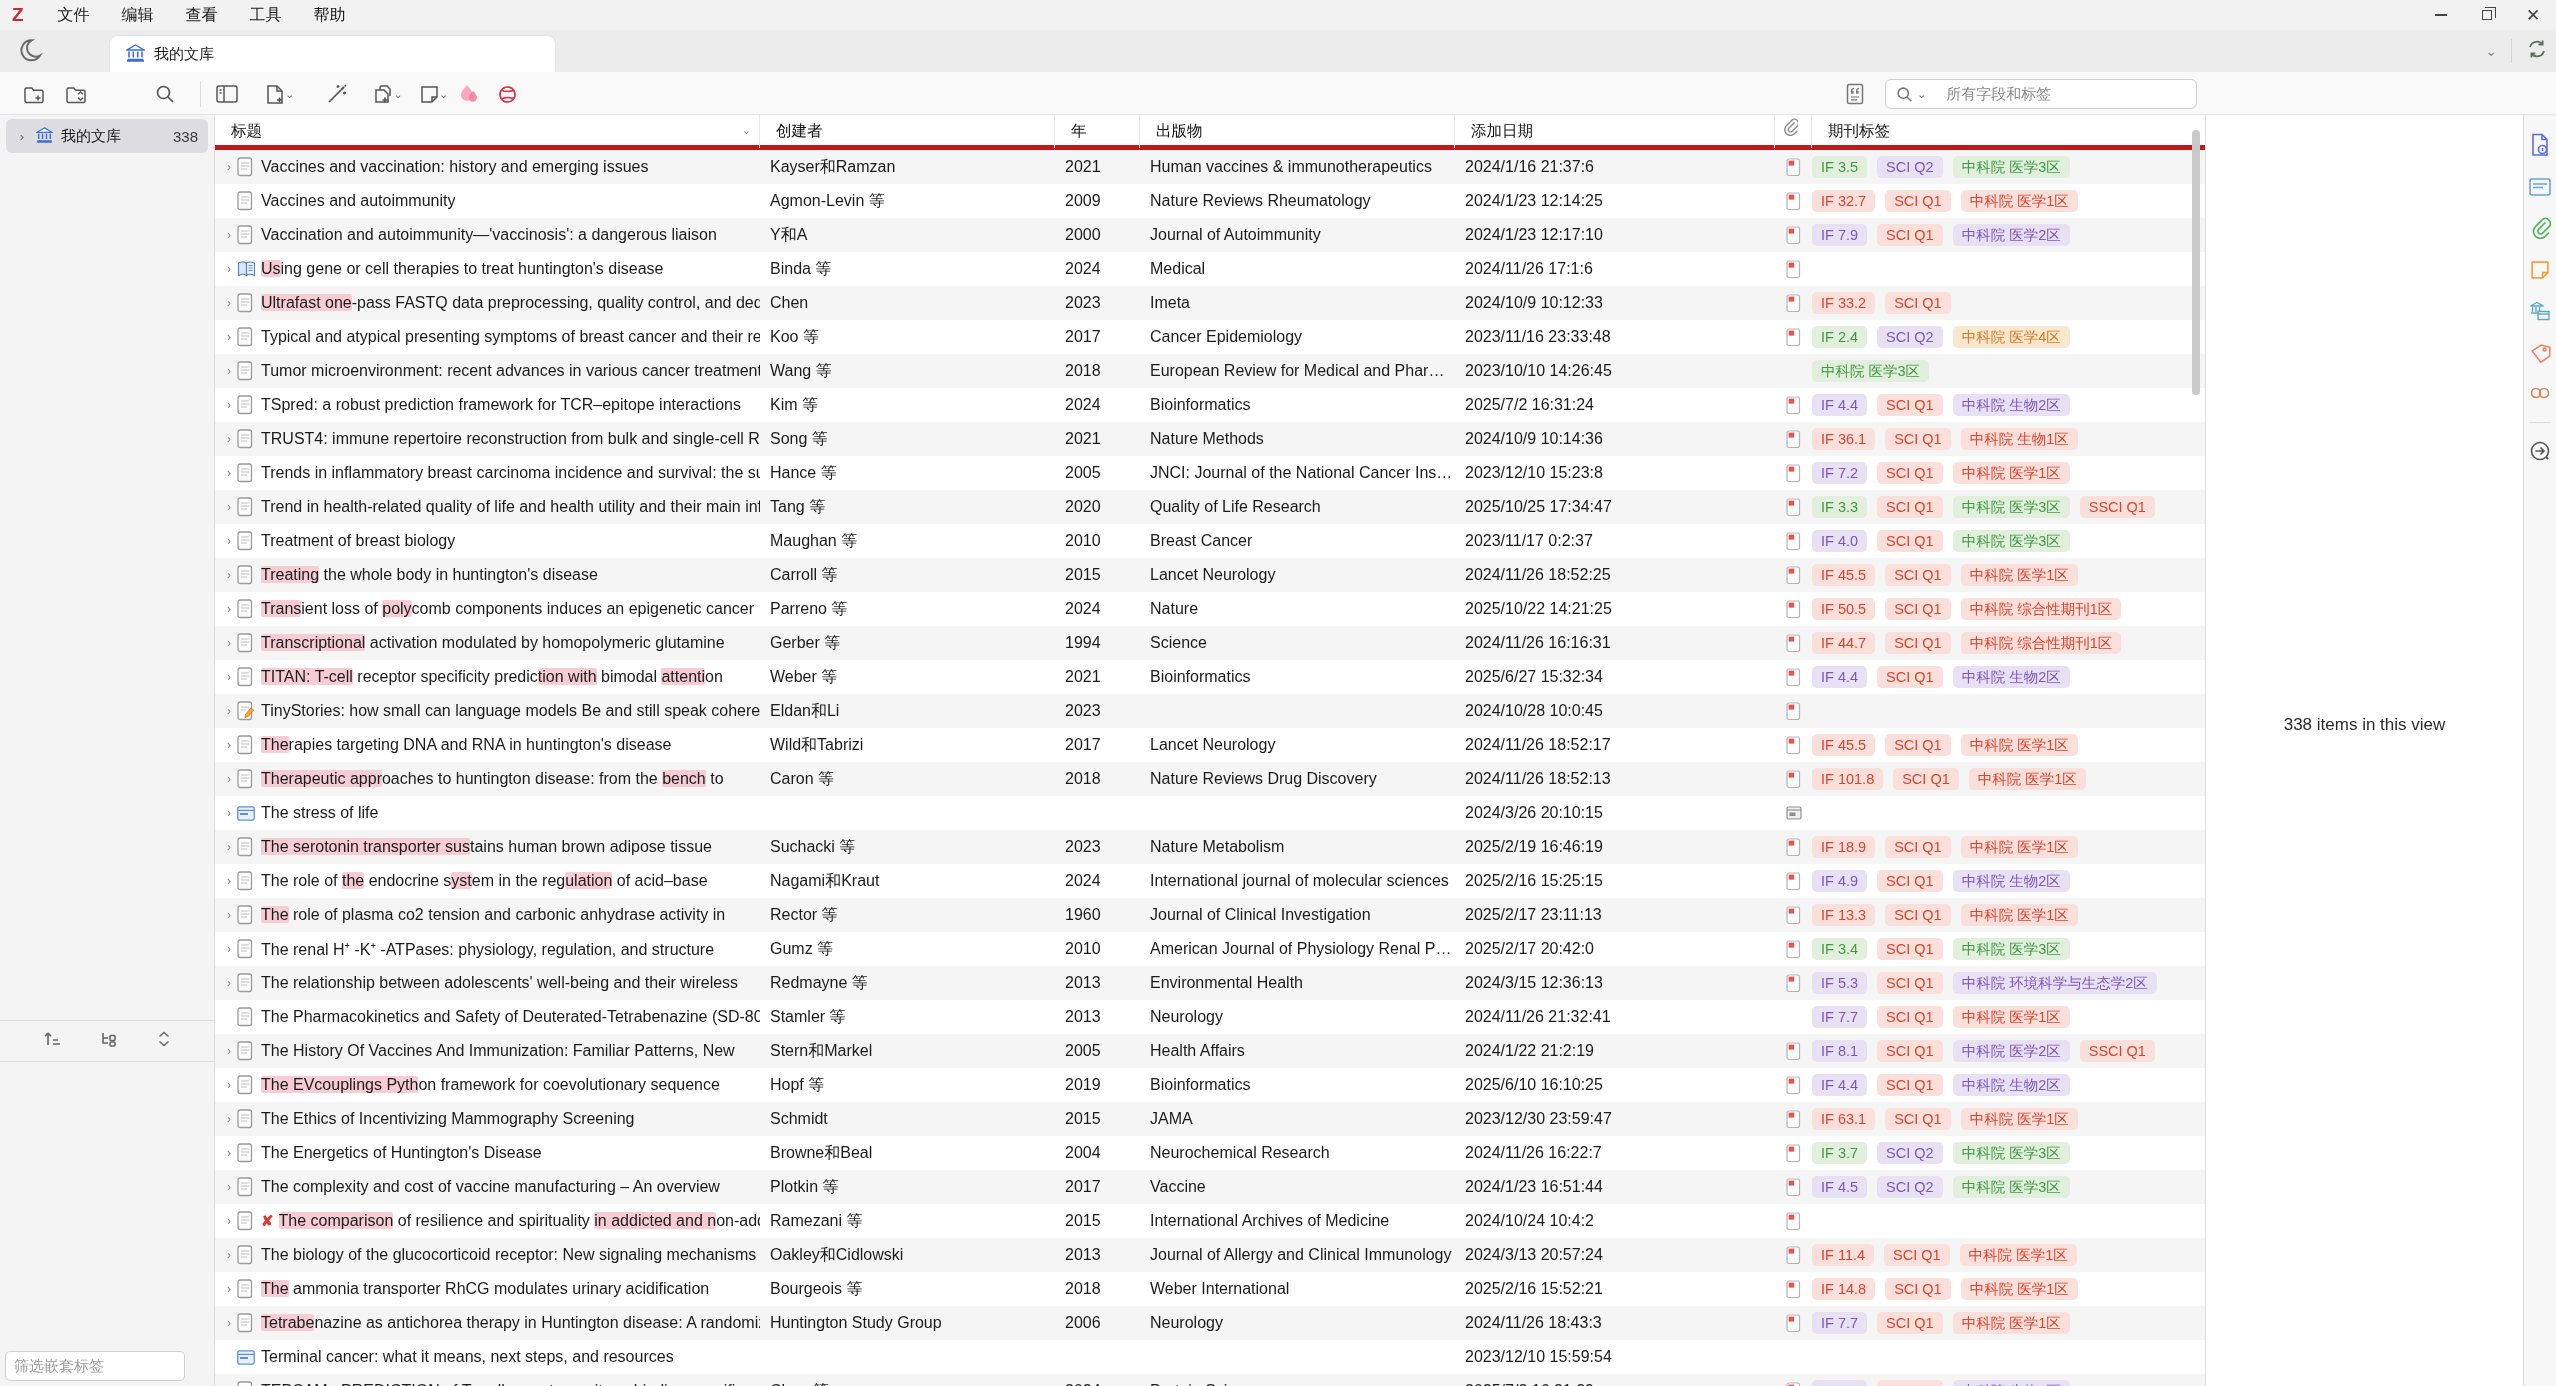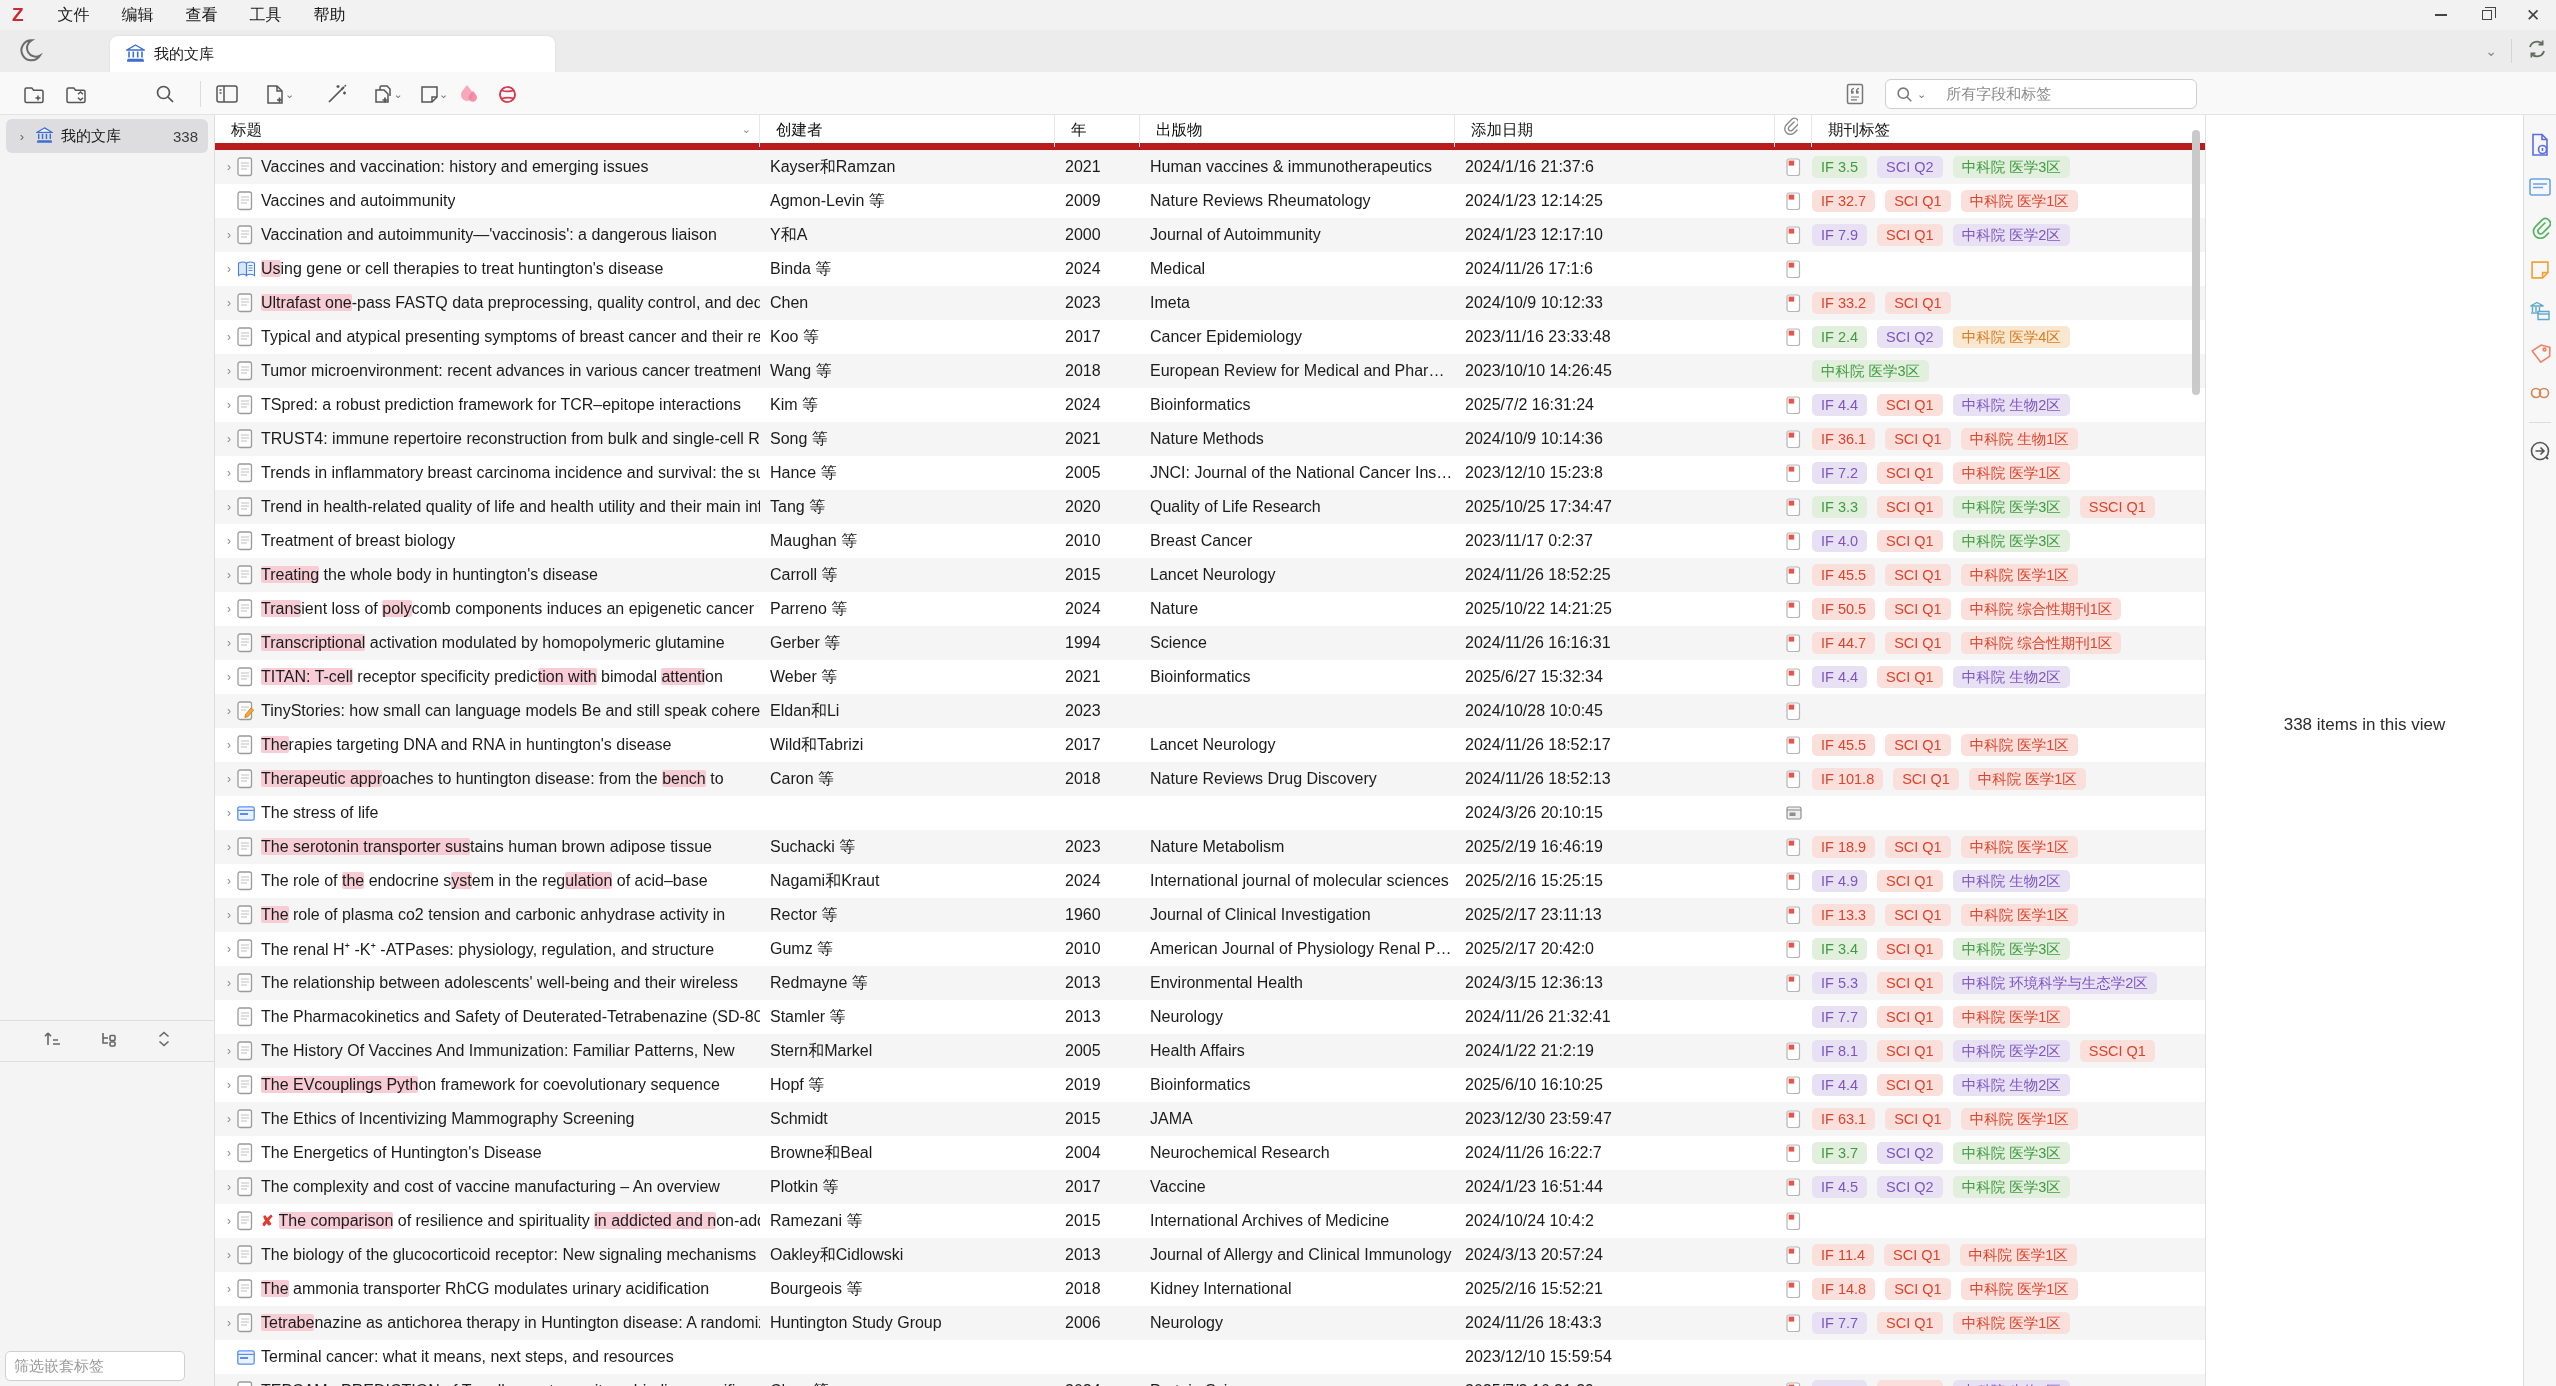--- a/index.html
+++ b/index.html
@@ -51,21 +51,21 @@
   .lib-row .cnt { margin-left:auto; color:#3c3c3c; }
   .sb-tools { position:absolute; left:0; top:905px; width:100%; height:42px; border-top:1px solid #dedede;
               border-bottom:1px solid #dedede; display:flex; align-items:center; justify-content:space-around;
               padding:0 24px; }
   .tag-filter { position:absolute; left:5px; bottom:5px; width:180px; height:30px; background:#fff;
                 border:1px solid #cfcfcf; border-radius:5px; font-size:15px; color:#9a9a9a;
                 display:flex; align-items:center; padding-left:8px; }
 
   
   .table { position:absolute; left:215px; top:0; width:1990px; height:1271px; background:#fff; overflow:hidden; }
-  .thead { display:flex; height:35px; border-bottom:7px solid #b91c1c; background:#fff; align-items:center; }
+  .thead { display:flex; height:35px; border-bottom:5px solid #b91c1c; background:#fff; align-items:center; }
   .th { height:35px; line-height:35px; padding-left:16px; font-size:15.5px; color:#111;
         border-right:1px solid #e8e8e8; overflow:hidden; white-space:nowrap; position:relative; }
   .th .sortchev { position:absolute; right:8px; top:0; color:#888; font-size:11px; }
   .tbody { position:relative; height:1236px; overflow:hidden; }
   .row { display:flex; height:34px; align-items:center; }
   .row:nth-child(odd) { background:#f5f5f6; }
   .cell { overflow:hidden; white-space:nowrap; }
   .c-title   { width:545px; display:flex; align-items:center; padding-left:6px; }
   .c-creator { width:295px; padding-left:10px; }
   .c-year    { width:85px;  padding-left:10px; }
@@ -1161,21 +1161,21 @@
               <span class="iwrap">
                 <svg width="16" height="20" viewBox="0 0 16 20">
                   <rect x="1" y="1" width="13.5" height="17.5" rx="2" fill="#fdfdfd" stroke="#9b9b9b" stroke-width="1.3"></rect>
                   <path d="M4 6h8M4 9h8M4 12h6" stroke="#c2c2c2" stroke-width="1.2"></path>
                 </svg>
               </span>
               <span class="t-text"><span class="hl">The</span><span> ammonia transporter RhCG modulates urinary acidification</span></span>
             </div>
             <div class="cell c-creator">Bourgeois 等</div>
             <div class="cell c-year">2018</div>
-            <div class="cell c-pub">Kidney International</div>
+            <div class="cell c-pub">Weber International</div>
             <div class="cell c-date">2025/2/16 15:52:21</div>
             <div class="cell c-clip">
               <svg width="15" height="19" viewBox="0 0 15 19">
                 <rect x="1" y="1" width="12.5" height="16.5" rx="2" fill="#fff" stroke="#b5b5b5" stroke-width="1.2"></rect>
                 <rect x="2.6" y="2.6" width="5.6" height="5" fill="#e4564a"></rect>
               </svg>
             </div>
             <div class="cell c-tags">
               <span class="pill tr">IF 14.8</span>
               <span class="pill tr">SCI Q1</span>

